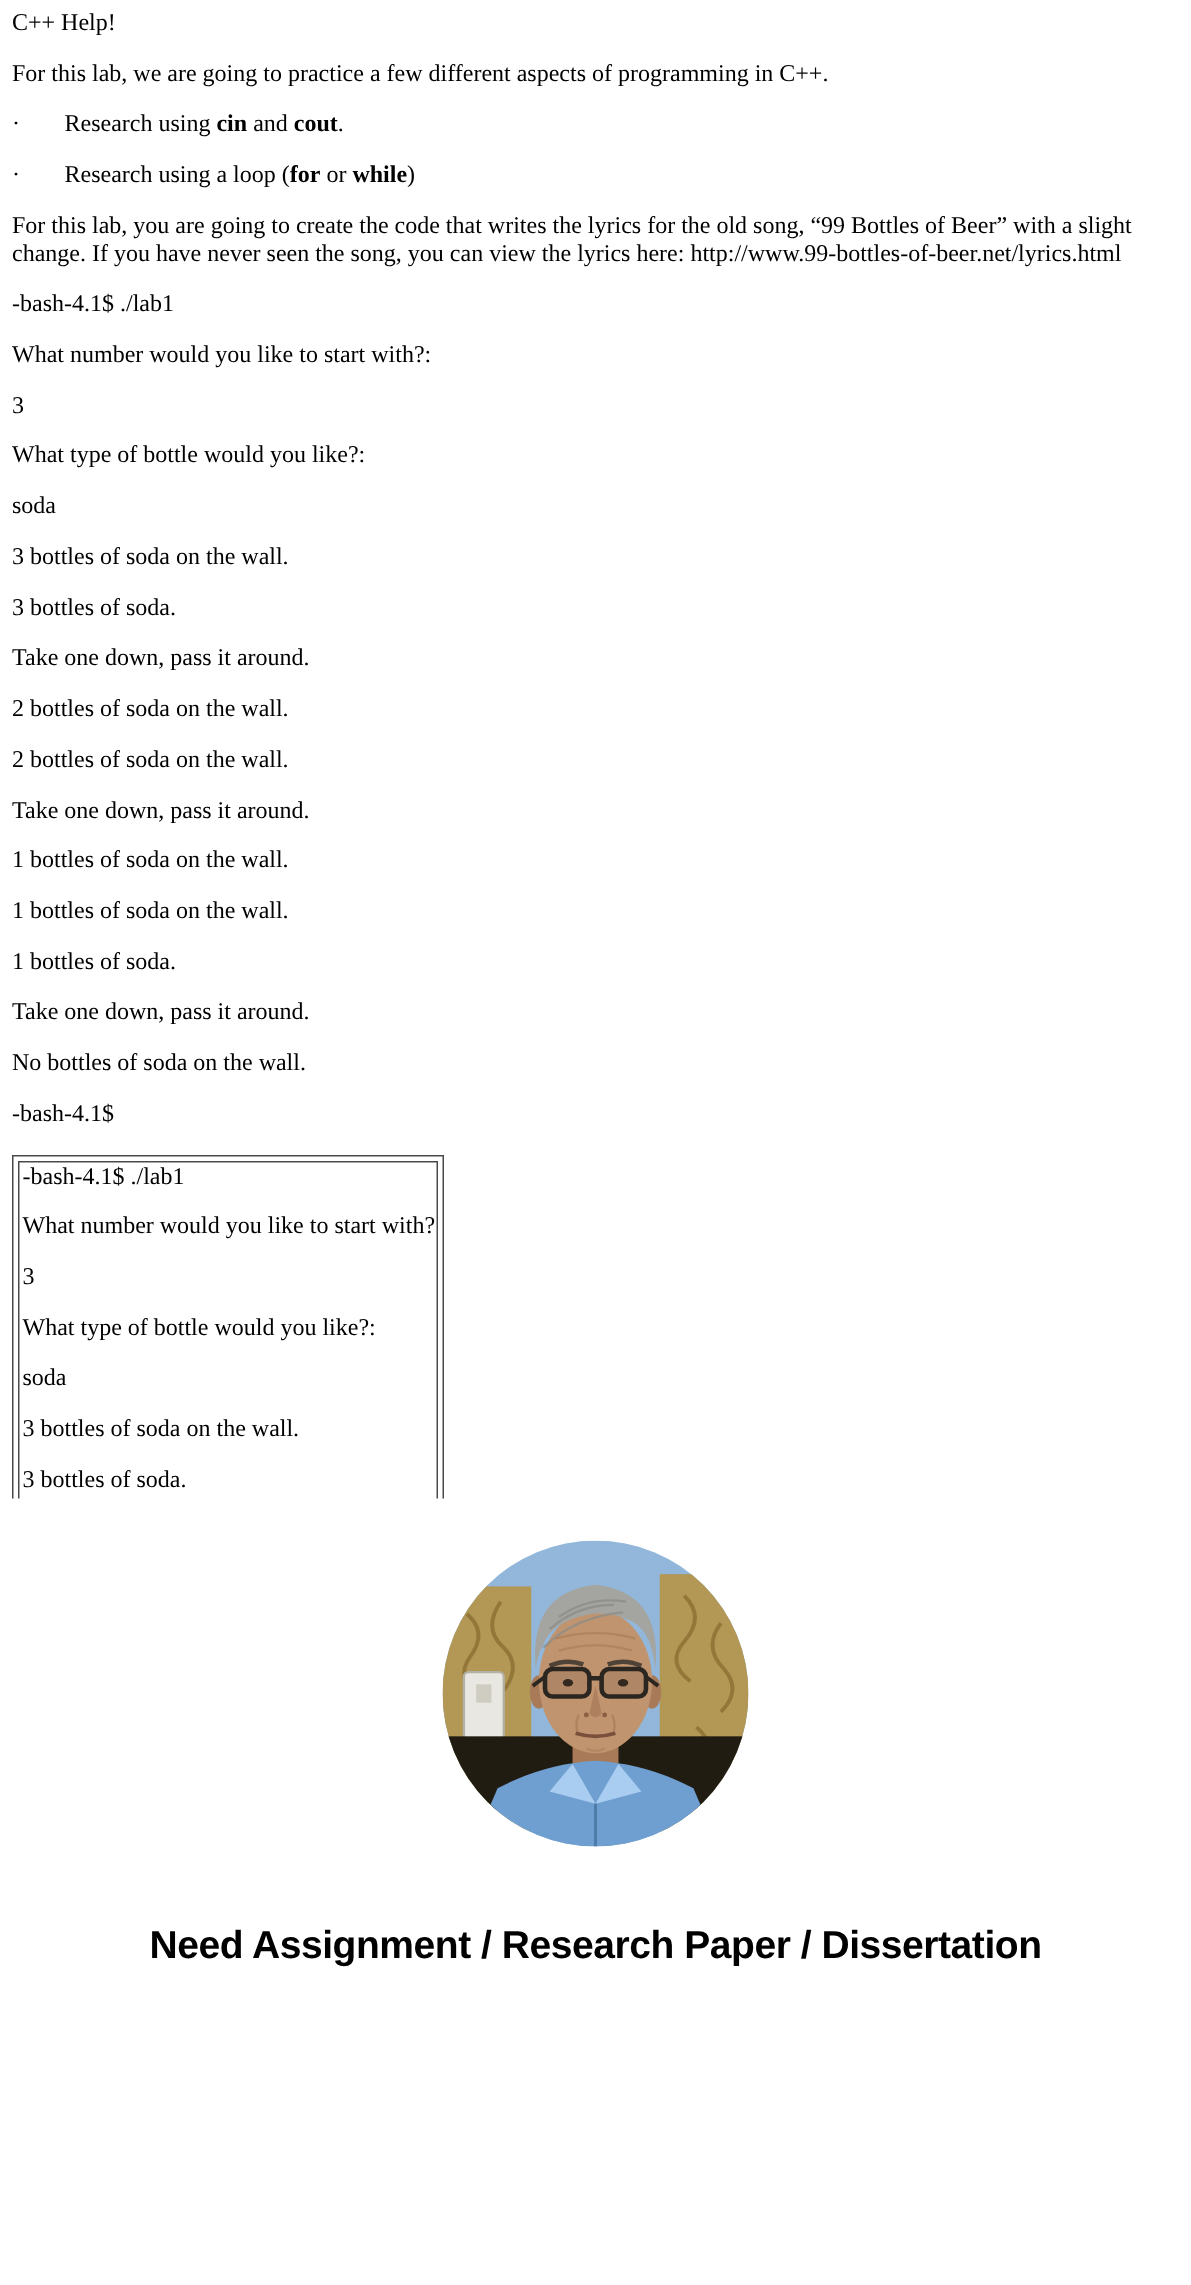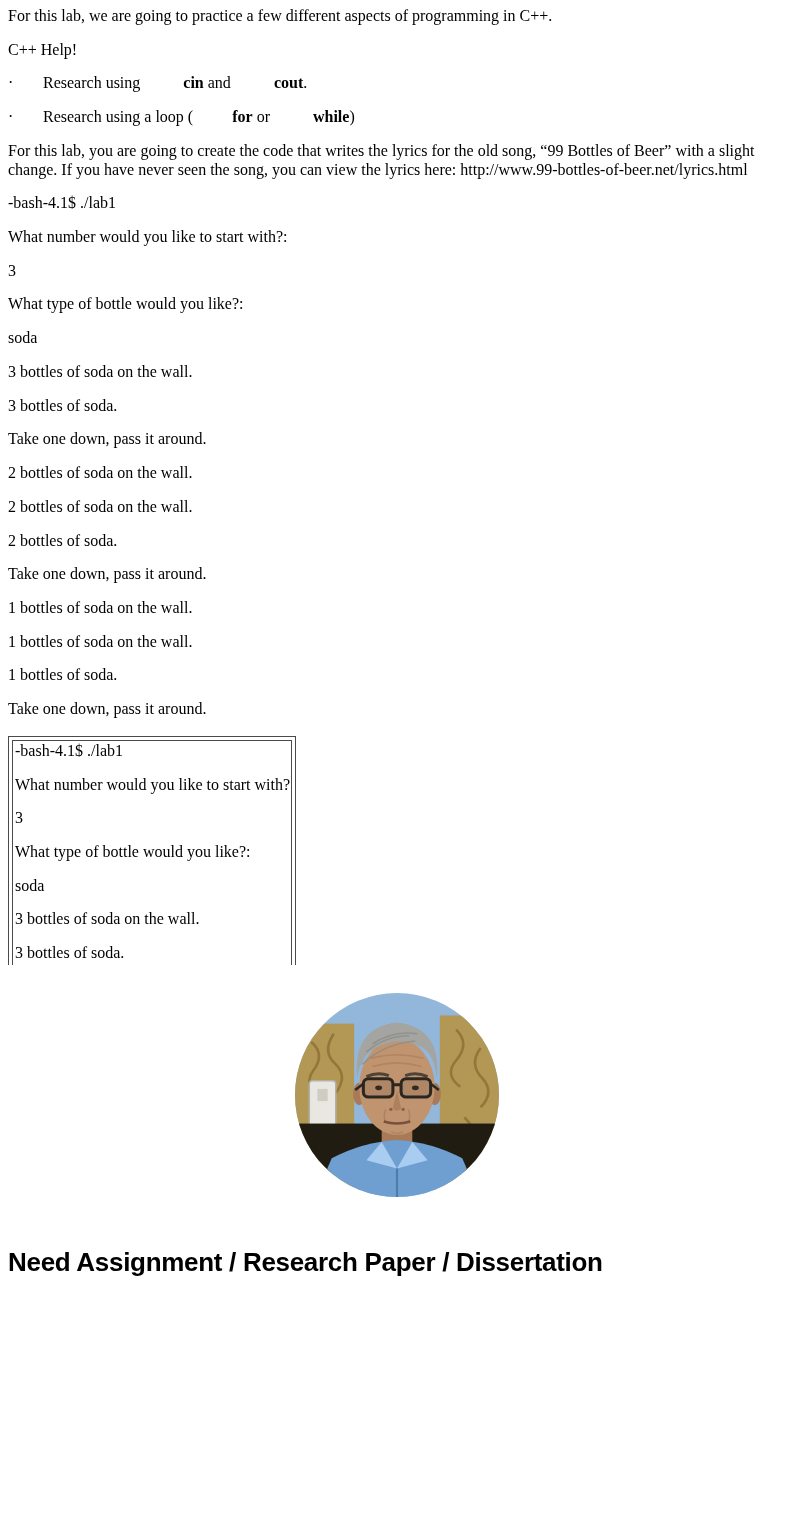--- a/index.html
+++ b/index.html
@@ -19,21 +19,21 @@
     padding: 7px 8px 0 8px;
   }
   p.para {
     margin: 0 0 15px 0;
     line-height: 1.17;
   }
   p.para .marker {
     display: inline-block;
     width: 35px;
   }
-  b { font-weight: bold; margin-left: 39px; }
+  b { font-weight: bold; }
 
   
   .termbox-outer {
     box-sizing: border-box;
     width: 288px;
     height: 229px;
     border: 1px solid #4a4a4a;
     border-bottom: 0;
     padding: 3px 3px 0 3px;
     overflow: hidden;
@@ -58,62 +58,64 @@
     text-align: center;
   }
   .avatar-wrap svg {
     display: inline-block;
     vertical-align: top;
   }
 
   
   .footer {
     margin-top: 50px;
+    text-align: center;
     font-family: "Liberation Sans", sans-serif;
     font-weight: bold;
     font-size: 26px;
     line-height: 30px;
     letter-spacing: -0.3px;
     color: #000000;
   }
   .footer .line { display: block; }
 </style>
 </head>
 <body>
 
 <div class="page">
 
+  <p class="para">C++ Help!</p>
+
   <p class="para">For this lab, we are going to practice a few different aspects of programming in C++.</p>
-
-  <p class="para">C++ Help!</p>
 
   <p class="para"><span class="marker">·</span><span>Research using </span><b>cin</b><span> and </span><b>cout</b><span>.</span></p>
 
   <p class="para"><span class="marker">·</span><span>Research using a loop (</span><b>for</b><span> or </span><b>while</b><span>)</span></p>
 
 
   <p class="para">For this lab, you are going to create the code that writes the lyrics for the old song, “99 Bottles of Beer” with a slight change. If you have never seen the song, you can view the lyrics here: http://www.99-bottles-of-beer.net/lyrics.html</p>
 
 
   <p class="para">-bash-4.1$ ./lab1</p>
   <p class="para">What number would you like to start with?:</p>
   <p class="para">3</p>
   <p class="para">What type of bottle would you like?:</p>
   <p class="para">soda</p>
   <p class="para">3 bottles of soda on the wall.</p>
   <p class="para">3 bottles of soda.</p>
   <p class="para">Take one down, pass it around.</p>
   <p class="para">2 bottles of soda on the wall.</p>
   <p class="para">2 bottles of soda on the wall.</p>
-  <p class="para">2 bottles of soda.</p>
   <p class="para">Take one down, pass it around.</p>
   <p class="para">1 bottles of soda on the wall.</p>
   <p class="para">1 bottles of soda on the wall.</p>
   <p class="para">1 bottles of soda.</p>
   <p class="para">Take one down, pass it around.</p>
+  <p class="para">No bottles of soda on the wall.</p>
+  <p class="para">-bash-4.1$</p>
 
   <div class="termbox-outer">
     <div class="termbox-inner">
       <p class="para">-bash-4.1$ ./lab1</p>
       <p class="para">What number would you like to start with?:</p>
       <p class="para">3</p>
       <p class="para">What type of bottle would you like?:</p>
       <p class="para">soda</p>
       <p class="para">3 bottles of soda on the wall.</p>
       <p class="para">3 bottles of soda.</p>

